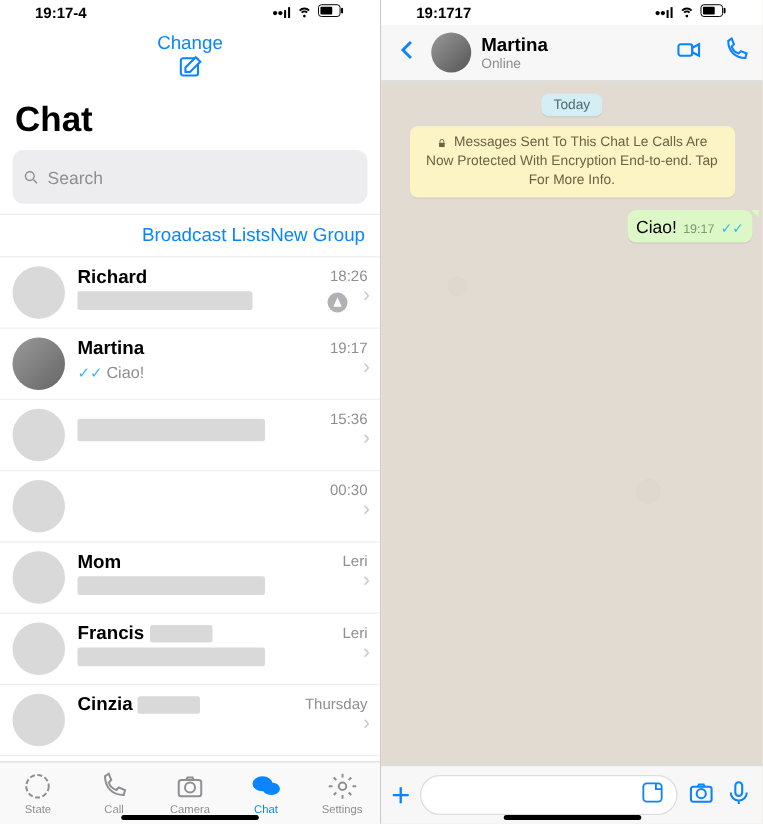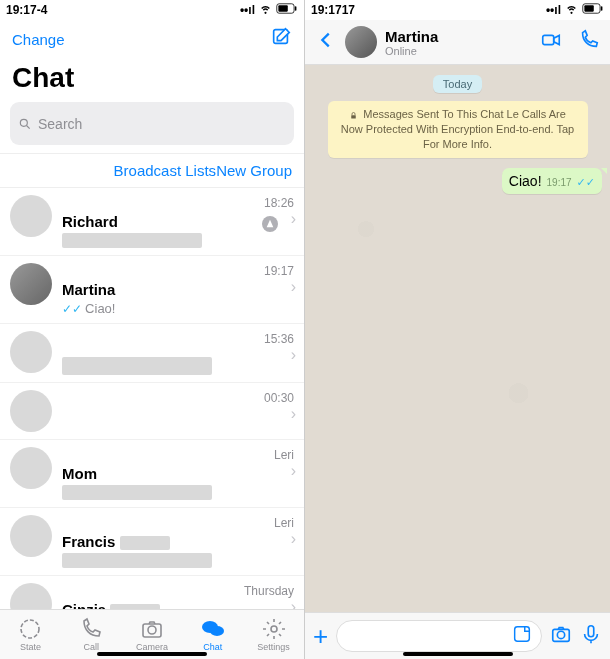--- a/index.html
+++ b/index.html
@@ -2,44 +2,44 @@
 <html><head>
 <meta charset="utf-8">
 <style>
 * { margin: 0; padding: 0; box-sizing: border-box; font-family: -apple-system, Helvetica, Arial, sans-serif; }
 body { background: #f5f5f5; width: 610px; height: 659px; display: flex; overflow: hidden; }
 .screen { height: 659px; background: #fff; position: relative; display: flex; flex-direction: column; }
 .screen-left { width: 305px; border-right: 1px solid #ccc; }
 .screen-right { width: 305px; background: #ece5dd; }
 
 
-.status-bar { height: 20px; display: flex; justify-content: space-between; align-items: center; padding: 0 6px; font-size: 12px; font-weight: 600; background: #fff; }
+.status-bar { height: 20px; display: flex; justify-content: space-between; align-items: center; padding: 0 28px; font-size: 12px; font-weight: 600; background: #fff; }
 .status-icons { display: flex; gap: 4px; align-items: center; }
 
 
-.left-header { padding: 6px 12px; display: flex; justify-content: space-between; align-items: center; }
+.left-header { padding: 6px 12px; display: flex; justify-content: space-between; align-items: center; flex-direction: column; }
 .change-link { color: #0a84ff; font-size: 15px; }
 .compose-icon svg { width: 22px; height: 22px; }
 .title { font-size: 28px; font-weight: 800; padding: 4px 12px 8px; }
 
 
 .search-wrap { padding: 0 10px 8px; }
 .search { background: #ededef; border-radius: 9px; height: 43px; display: flex; align-items: center; padding: 0 8px; color: #8e8e93; font-size: 14px; }
 .search svg { width: 14px; height: 14px; margin-right: 6px; }
 
 
 .list-actions { display: flex; justify-content: flex-end; padding: 8px 12px; border-top: 1px solid #eee; border-bottom: 1px solid #eee; }
 .list-actions span { color: #0a84ff; font-size: 15px; }
 
 
 .chat-list { flex: 1; overflow: hidden; }
 .chat-row { display: flex; padding: 7px 10px; border-bottom: 1px solid #f0f0f0; align-items: flex-start; position: relative; min-height: 56px; }
 .avatar { width: 42px; height: 42px; border-radius: 50%; background: #d9d9d9; flex-shrink: 0; margin-right: 10px; }
 .avatar.photo { background: linear-gradient(135deg, #999, #666); }
-.chat-mid { flex: 1; min-width: 0; margin-top: 18px; }
+.chat-mid { flex: 1; min-width: 0; }
 .chat-name { font-size: 15px; font-weight: 600; color: #000; margin-bottom: 3px; }
 .chat-preview { font-size: 13px; color: #8e8e93; display: flex; align-items: center; gap: 3px; }
 .preview-block { background: #d9d9d9; height: 15px; border-radius: 2px; }
 .chat-time { font-size: 12px; color: #8e8e93; position: absolute; right: 10px; top: 8px; }
 .chevron { position: absolute; right: 8px; top: 22px; color: #c7c7cc; }
 .muted-badge { width: 16px; height: 16px; border-radius: 50%; background: #b0b0b5; position: absolute; right: 26px; top: 28px; display:flex; align-items:center; justify-content:center; }
 .name-block { background: #d9d9d9; height: 14px; border-radius: 2px; display: inline-block; vertical-align: middle; }
 .check-marks { color: #34b7f1; font-size: 12px; }
 
 

